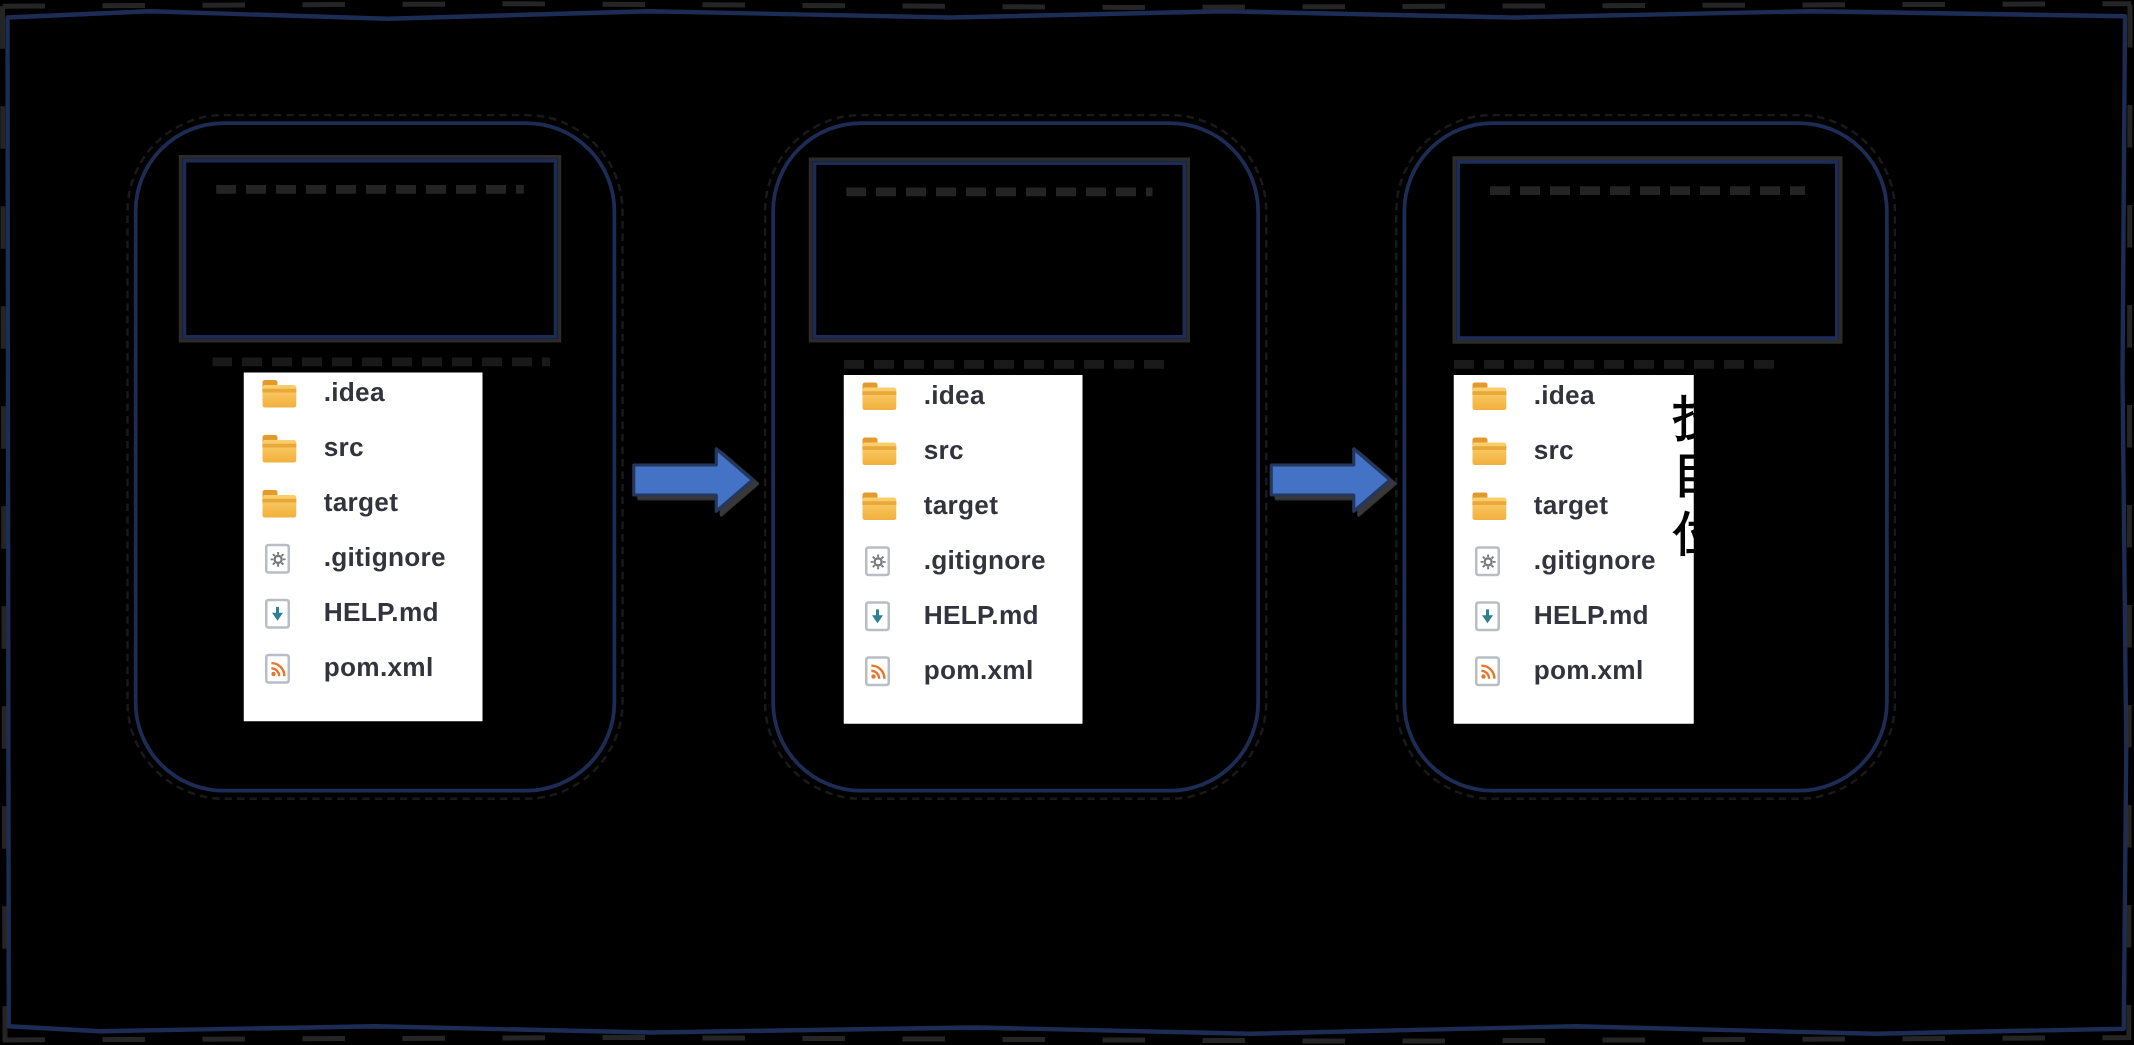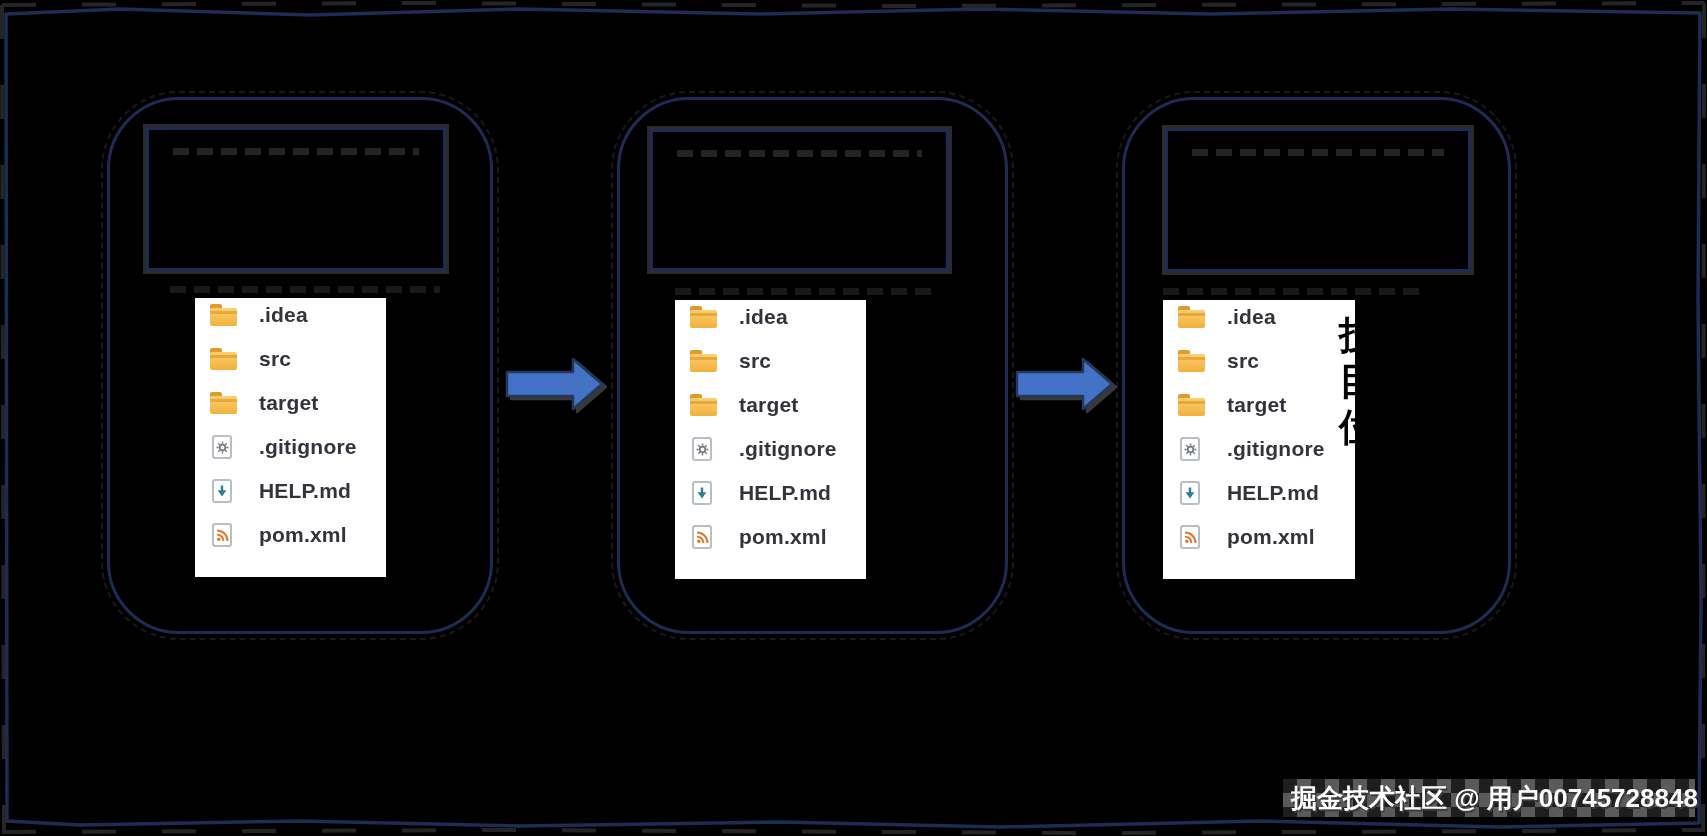--- a/index.html
+++ b/index.html
@@ -301,17 +301,14 @@
       </div>
     </div>
   </div>
 
   <div class="clipped-col">
     <div>技</div>
     <div>目</div>
     <div>位</div>
   </div>
 
-  <div class="watermark">
-    <span>掘金技术社区 @ 用户00745728848</span>
-  </div>
 
 </div>
 
 </body></html>

